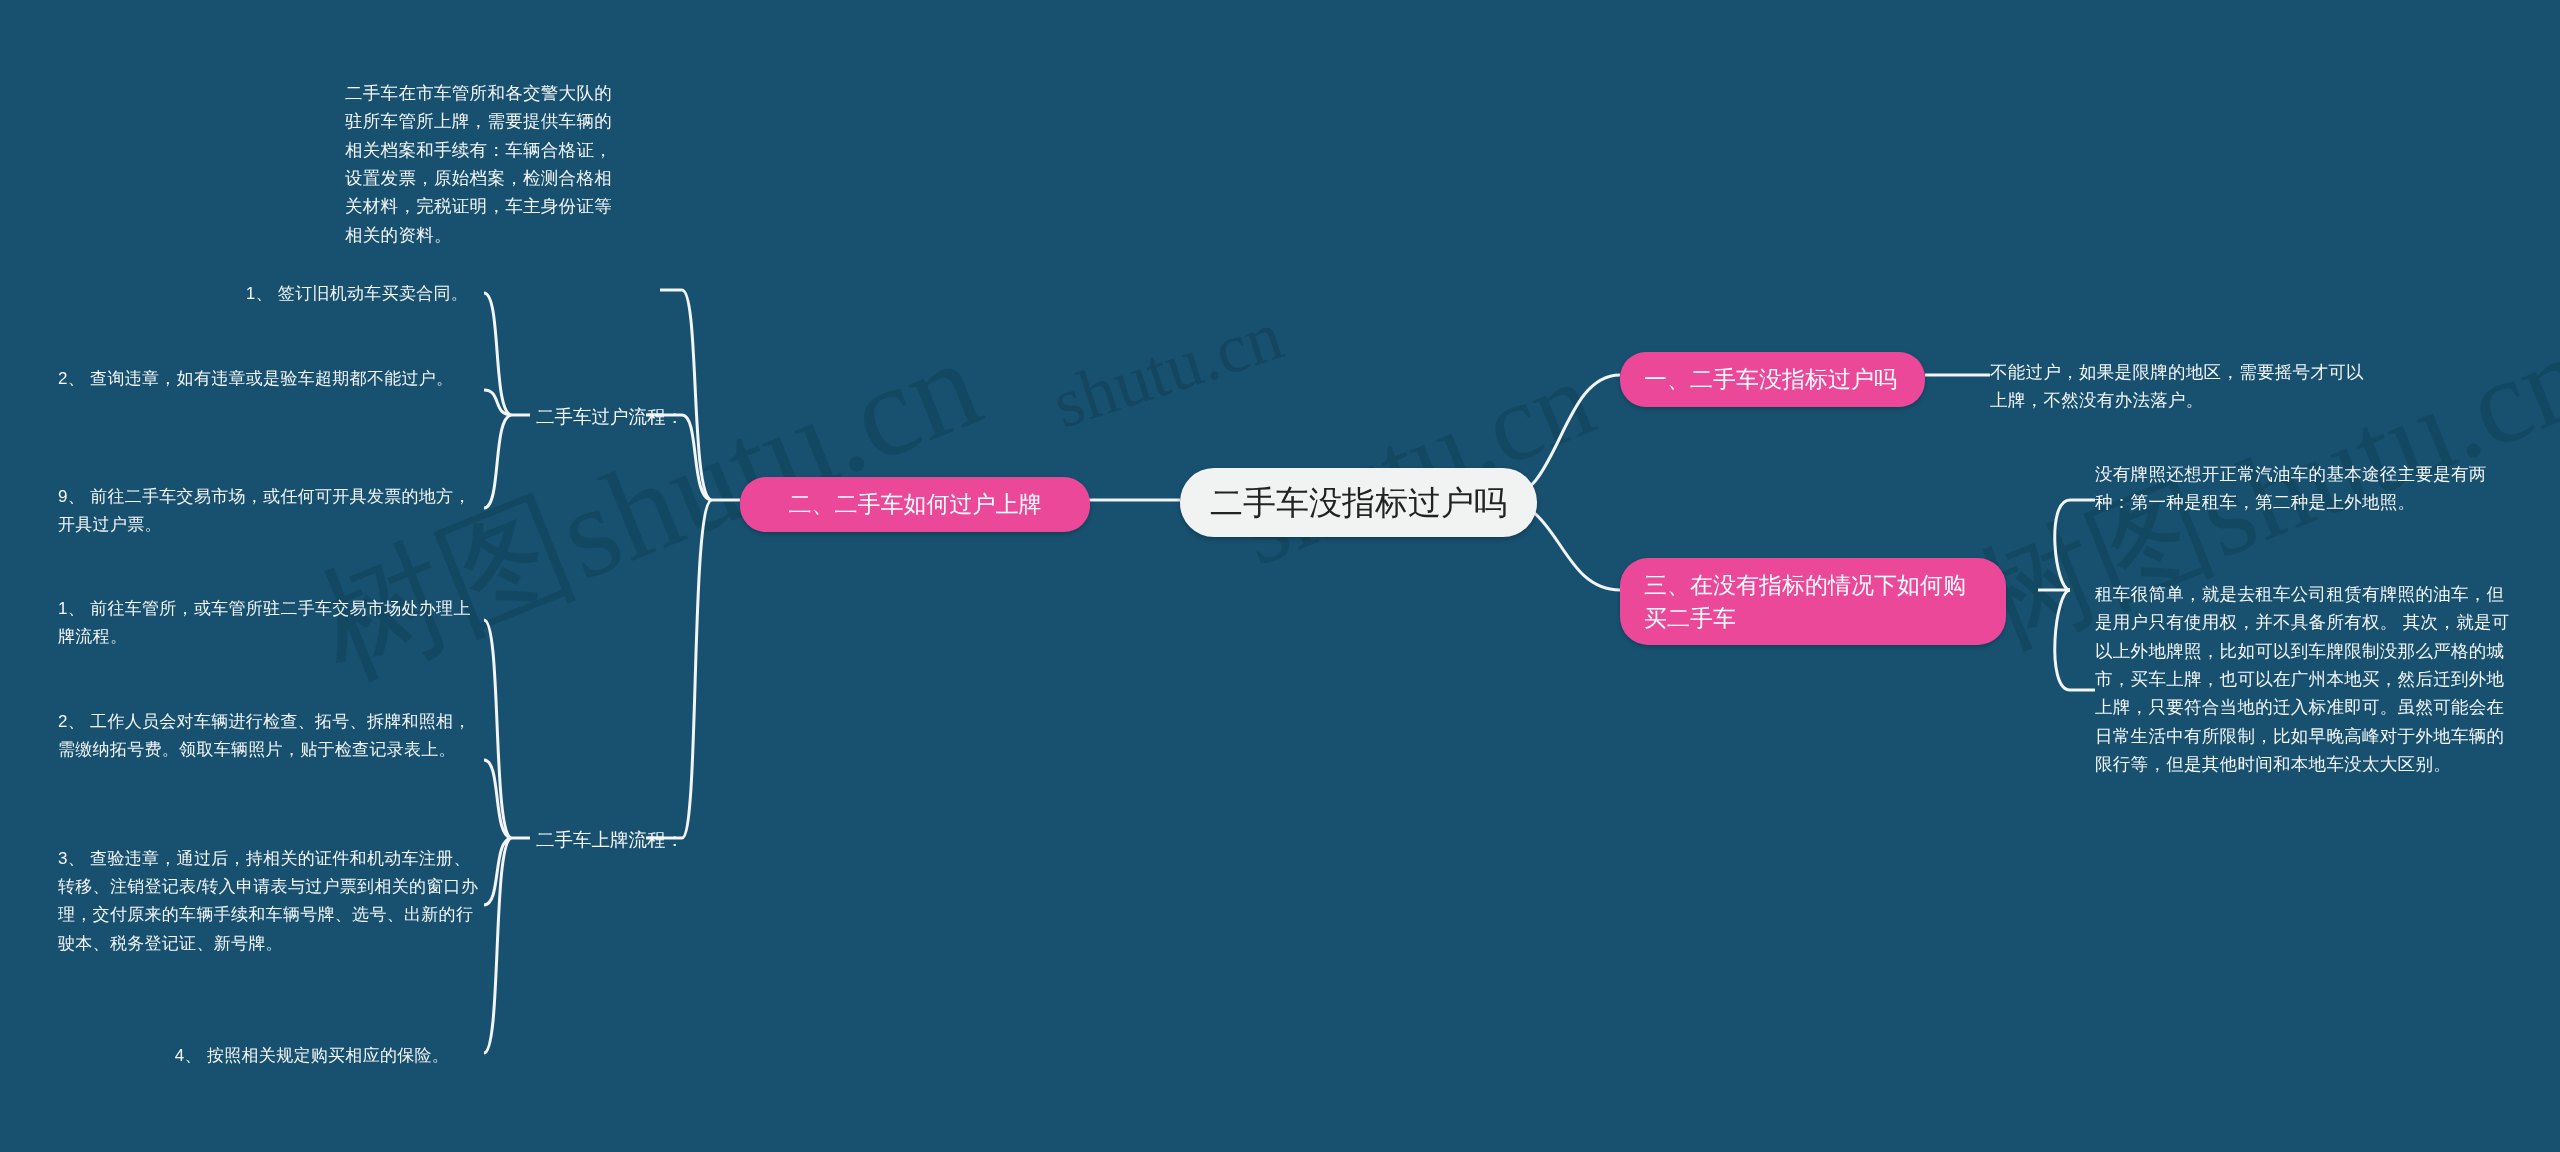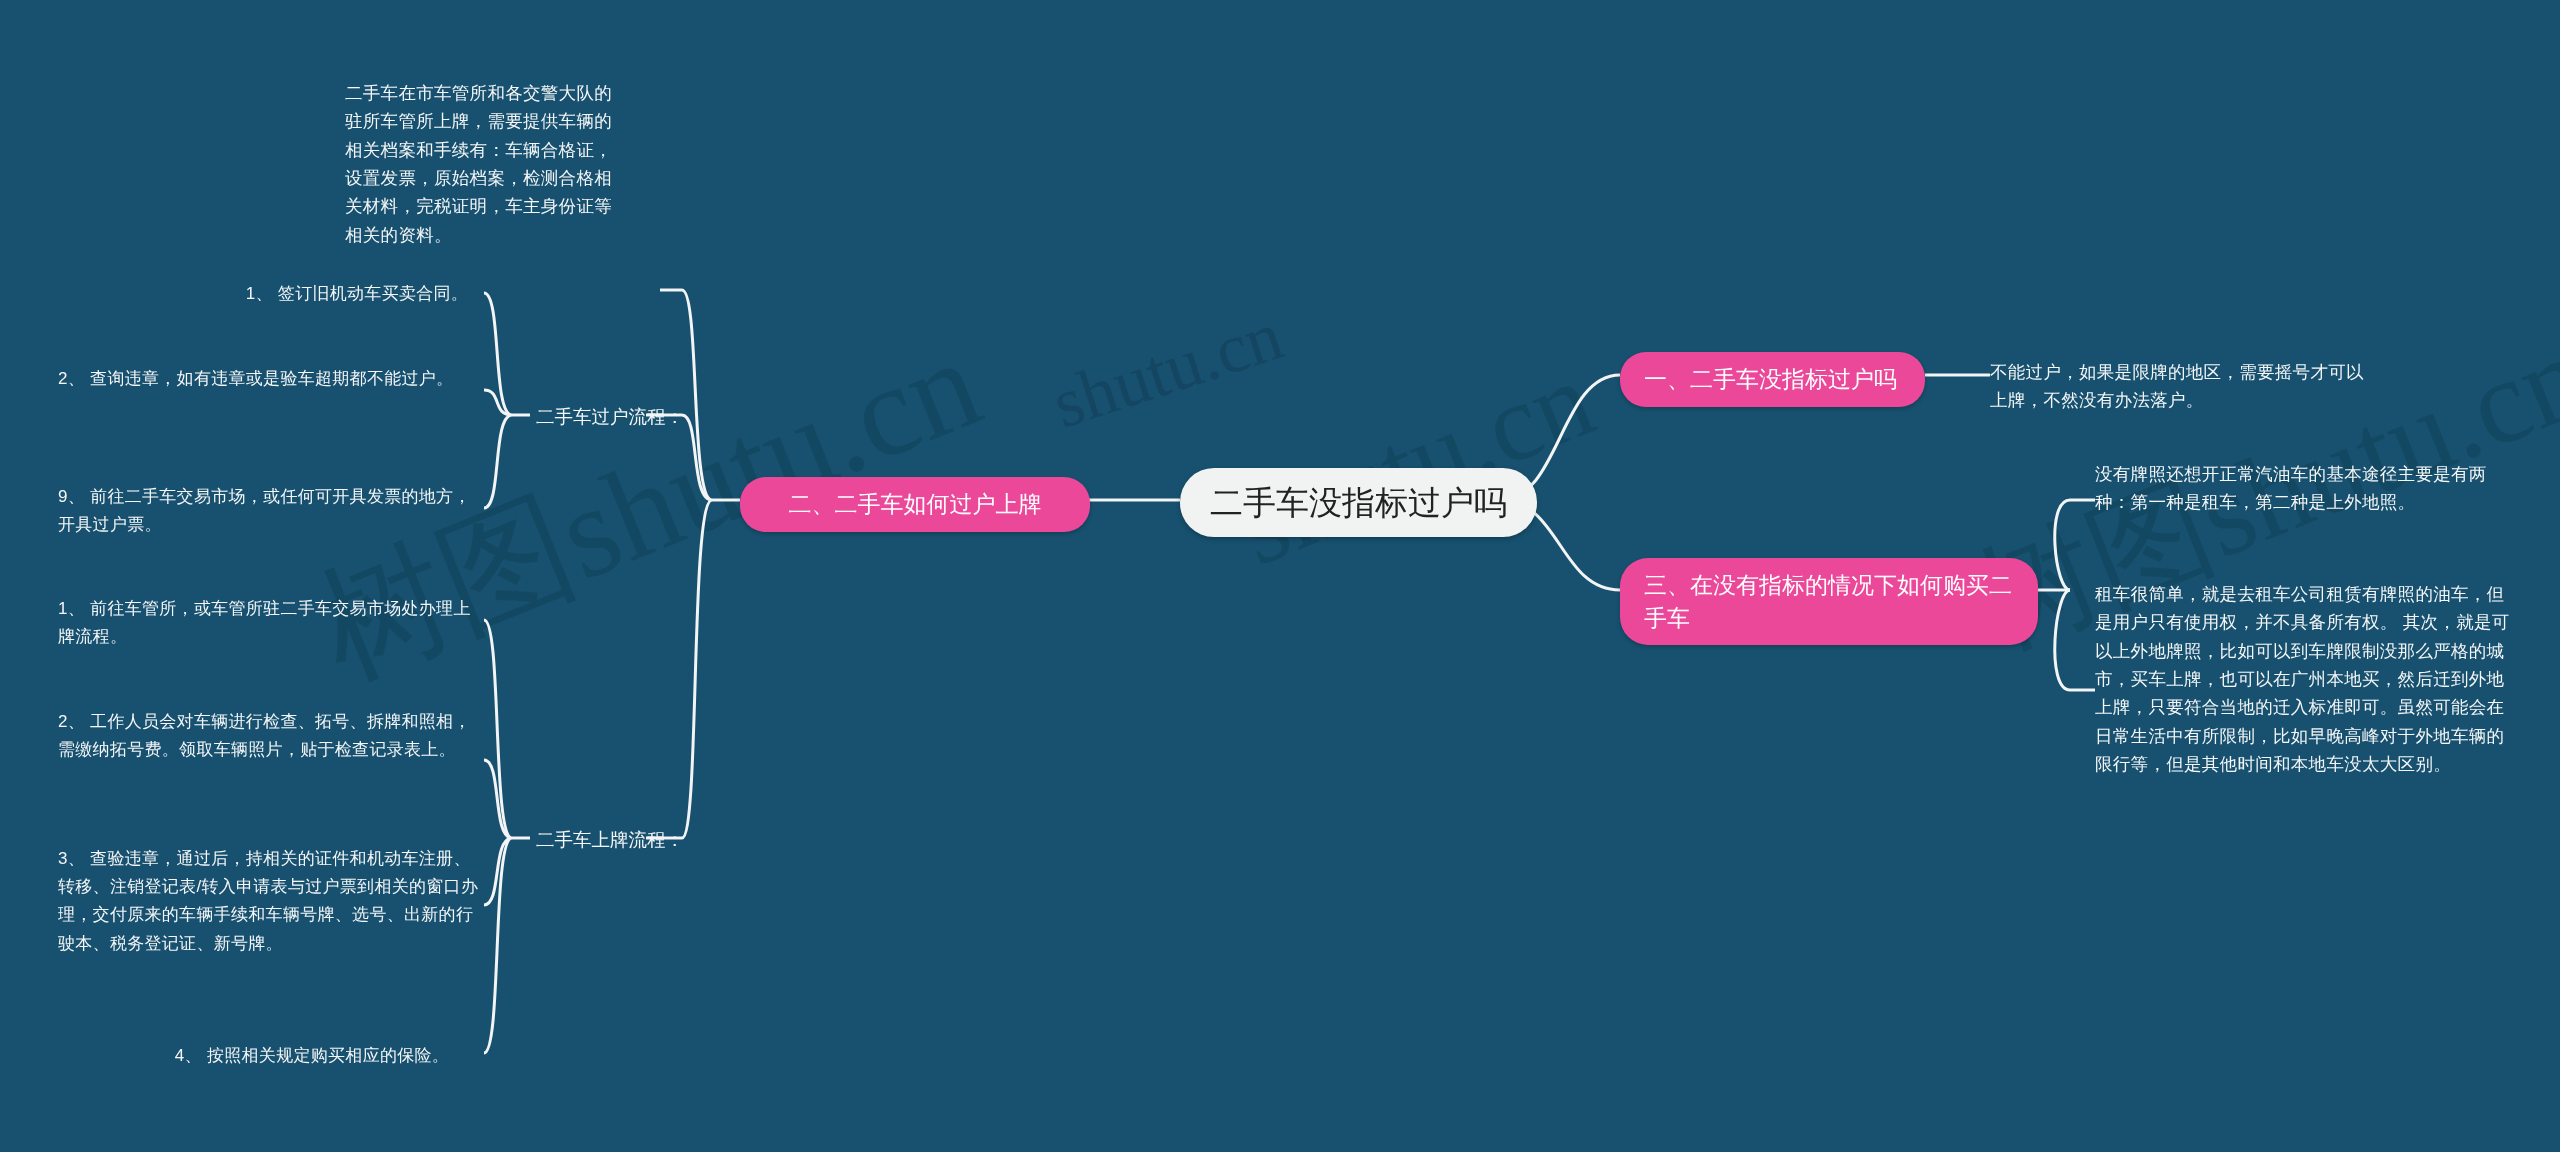--- a/index.html
+++ b/index.html
@@ -149,21 +149,21 @@
   </div>
 
   <div class="node pill" style="left:1620px; top:352px; width:305px;">
     <span>一、二手车没指标过户吗</span>
   </div>
 
   <div class="node text-block" style="left:1990px; top:358px; width:380px;">
     <span>不能过户，如果是限牌的地区，需要摇号才可以上牌，不然没有办法落户。</span>
   </div>
 
-  <div class="node pill two-line" style="left:1620px; top:558px; width:418px;">
+  <div class="node pill two-line" style="left:1620px; top:558px; width:386px;">
     <span>三、在没有指标的情况下如何购买二手车</span>
   </div>
 
   <div class="node text-block" style="left:2095px; top:460px; width:418px;">
     <span>没有牌照还想开正常汽油车的基本途径主要是有两种：第一种是租车，第二种是上外地照。</span>
   </div>
 
   <div class="node text-block" style="left:2095px; top:580px; width:418px;">
     <span>租车很简单，就是去租车公司租赁有牌照的油车，但是用户只有使用权，并不具备所有权。 其次，就是可以上外地牌照，比如可以到车牌限制没那么严格的城市，买车上牌，也可以在广州本地买，然后迁到外地上牌，只要符合当地的迁入标准即可。虽然可能会在日常生活中有所限制，比如早晚高峰对于外地车辆的限行等，但是其他时间和本地车没太大区别。</span>
   </div>

